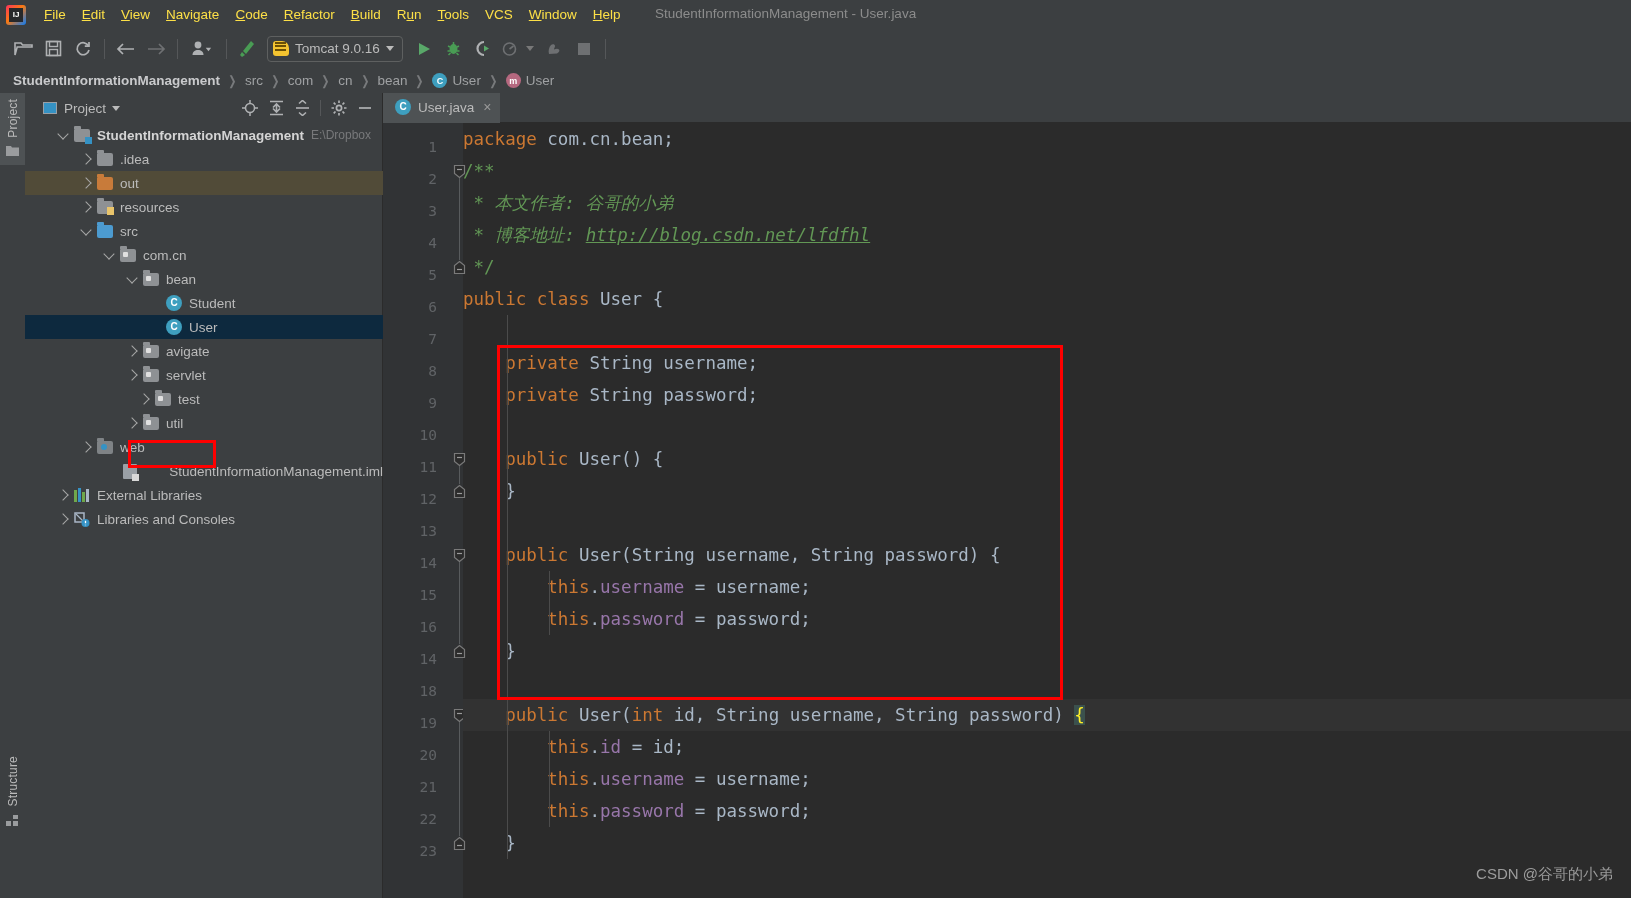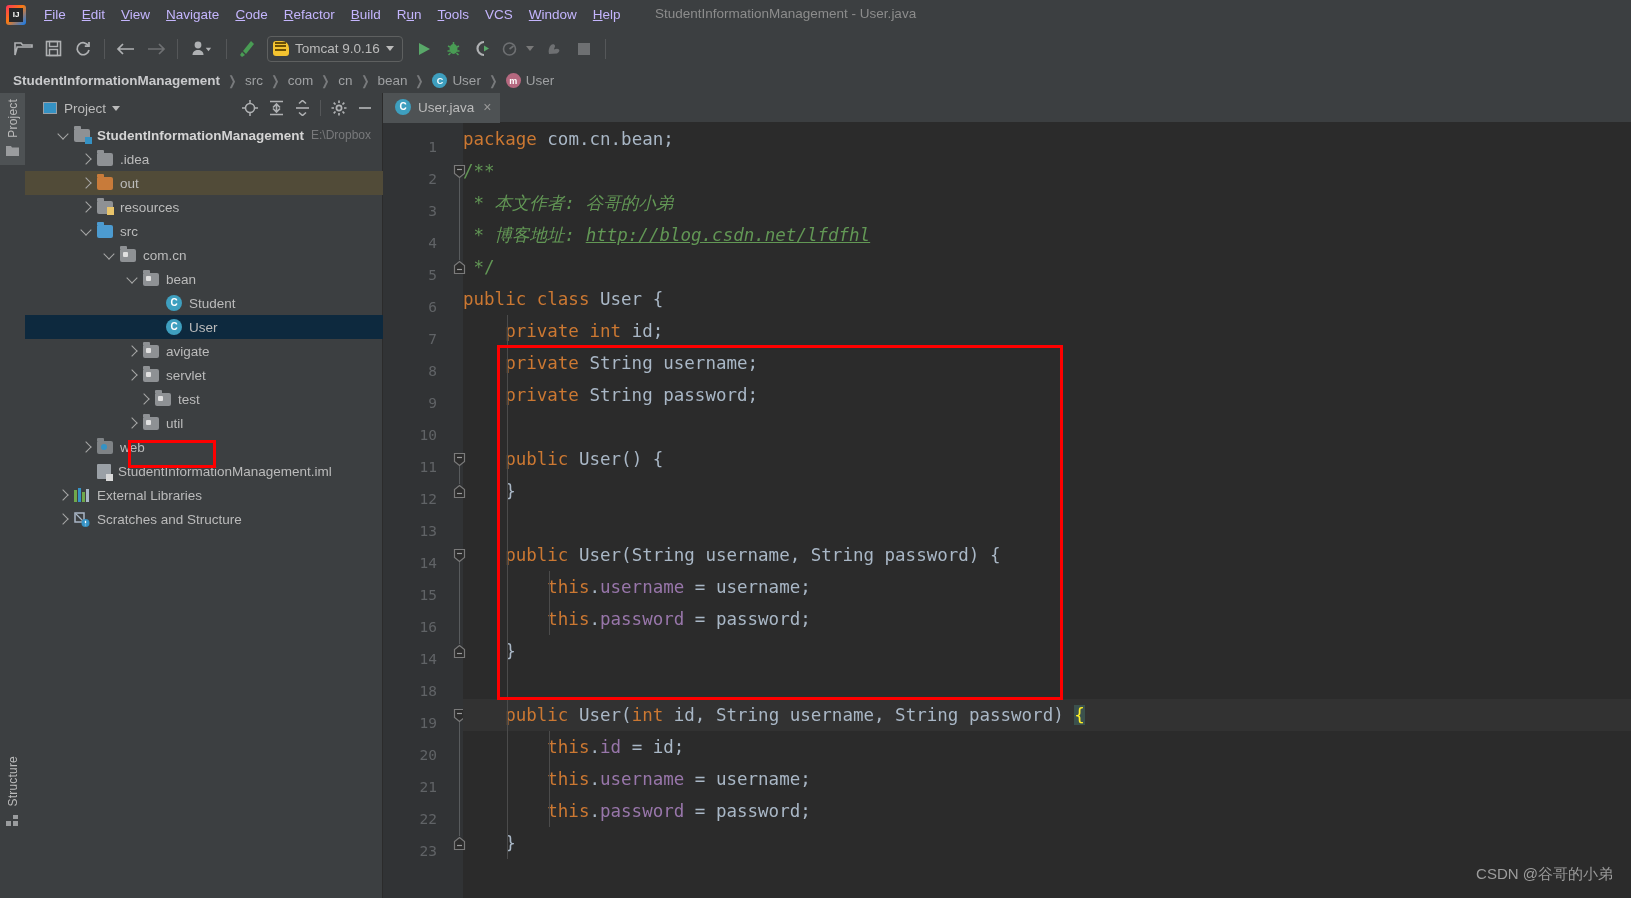--- a/index.html
+++ b/index.html
@@ -22,21 +22,21 @@
     border-radius: 3px; position: relative; overflow: hidden;
     background: linear-gradient(135deg,#fe315d 0%,#f97a12 45%,#087cfa 100%);
     flex: none;
   }
   .ij-logo::after {
     content: "IJ"; position: absolute; left: 3px; top: 3px;
     width: 14px; height: 14px; background: #27282b; color: #fff;
     font-size: 8px; font-weight: bold; line-height: 14px; text-align: center;
   }
   .menu-item {
-    font-size: 13.5px; color: #c4b5fd; padding: 3px 8px; white-space: nowrap;
+    font-size: 13.5px; color: #fde047; padding: 3px 8px; white-space: nowrap;
   }
   .menu-item u { text-decoration: underline; }
   .win-title {
     position: absolute; left: 655px; top: 6px;
     font-size: 13.5px; color: #8C8C8C; white-space: nowrap;
   }
 
   
   .toolbar {
     position: absolute; top: 29px; left: 0; width: 1631px; height: 39px;
@@ -482,21 +482,21 @@
         <div class="trow" style="top: 288px; position: absolute; left: 0px; width: 358px; padding-left: 103px;">
           <span class="arrow right"></span>
           <span class="folder pkg"></span>
           <span class="tlabel">util</span>
         </div>
         <div class="trow" style="top: 312px; position: absolute; left: 0px; width: 358px; padding-left: 57px;">
           <span class="arrow right"></span>
           <span class="folder webf"></span>
           <span class="tlabel">web</span>
         </div>
-        <div class="trow" style="top: 336px; position: absolute; left: 0px; width: 358px; padding-left: 57px;">
+        <div class="trow" style="top: 336px; position: absolute; left: 0px; width: 358px; padding-left: 57px; justify-content: space-between;">
           <span class="arrow none" style="width:8px;margin-right:7px"></span>
           <span class="imlicon"></span>
           <span class="tlabel">StudentInformationManagement.iml</span>
         </div>
         <div class="trow" style="top: 360px; position: absolute; left: 0px; width: 358px; padding-left: 34px;">
           <span class="arrow right"></span>
           <span class="libicon"><svg width="16" height="14" viewBox="0 0 16 14">
               <rect x="0" y="2" width="3" height="12" fill="#6FA84B"></rect>
               <rect x="4" y="0" width="3" height="14" fill="#3592C4"></rect>
               <rect x="8" y="4" width="3" height="10" fill="#6FA84B"></rect>
@@ -505,21 +505,21 @@
           <span class="tlabel">External Libraries</span>
         </div>
         <div class="trow" style="top: 384px; position: absolute; left: 0px; width: 358px; padding-left: 34px;">
           <span class="arrow right"></span>
           <span class="scricon"><svg width="16" height="15" viewBox="0 0 16 15">
               <path d="M1 1h9v9H1z" fill="none" stroke="#A9B7C6" stroke-width="1.5"></path>
               <path d="M2 2l7 7" stroke="#A9B7C6" stroke-width="1.3"></path>
               <circle cx="11.5" cy="11" r="4" fill="#3592C4"></circle>
               <path d="M11.5 8.8v2.4M11.5 12.7v.6" stroke="#fff" stroke-width="1.3"></path>
             </svg></span>
-          <span class="tlabel">Scratches and Structure</span>
+          <span class="tlabel">Libraries and Consoles</span>
         </div>
       </div>
     <div class="redbox" style="left:103px; top:347px; width:88px; height:28px;"></div>
   </div>
 
   <div class="editorwrap">
     <div class="tabstrip">
       <div class="etab">
         <span class="cicon" style="margin-right:0">C</span>
         <span class="name">User.java</span>
@@ -607,21 +607,20 @@
           <div class="vline" style="top: 599px; height: 114px;"></div>
         </div>
       <div class="code" id="code-root">
           <div class="linehl" style="top: 576px;"></div>
           <div class="cline" style="top: 0px;"><span class="k">package</span> <span class="id">com</span><span class="pm">.</span><span class="id">cn</span><span class="pm">.</span><span class="id">bean</span><span class="pm">;</span></div>
           <div class="cline" style="top: 32px;"><span class="cmt">/**</span></div>
           <div class="cline" style="top: 64px;"><span class="cmt"> * </span><span class="cm">本文作者: 谷哥的小弟</span></div>
           <div class="cline" style="top: 96px;"><span class="cmt"> * </span><span class="cm">博客地址: </span><span class="lnk">http://blog.csdn.net/lfdfhl</span></div>
           <div class="cline" style="top: 128px;"><span class="cmt"> */</span></div>
           <div class="cline" style="top: 160px;"><span class="k">public</span> <span class="k">class</span> <span class="cn">User</span> <span class="pm">{</span></div>
-          <div class="cline" style="top: 192px;">    <span class="k">private</span> <span class="k">int</span> <span class="id">id</span><span class="pm">;</span></div>
           <div class="cline" style="top: 224px;">    <span class="k">private</span> <span class="ty">String</span> <span class="id">username</span><span class="pm">;</span></div>
           <div class="cline" style="top: 256px;">    <span class="k">private</span> <span class="ty">String</span> <span class="id">password</span><span class="pm">;</span></div>
           <div class="cline" style="top: 288px;"></div>
           <div class="cline" style="top: 320px;">    <span class="k">public</span> <span class="cn">User</span><span class="pm">(</span><span class="pm">)</span> <span class="pm">{</span></div>
           <div class="cline" style="top: 352px;">    <span class="pm">}</span></div>
           <div class="cline" style="top: 384px;"></div>
           <div class="cline" style="top: 416px;">    <span class="k">public</span> <span class="cn">User</span><span class="pm">(</span><span class="ty">String</span> <span class="id">username</span><span class="pm">,</span> <span class="ty">String</span> <span class="id">password</span><span class="pm">)</span> <span class="pm">{</span></div>
           <div class="cline" style="top: 448px;">        <span class="k">this</span><span class="pm">.</span><span class="fl">username</span> <span class="pm">=</span> <span class="id">username</span><span class="pm">;</span></div>
           <div class="cline" style="top: 480px;">        <span class="k">this</span><span class="pm">.</span><span class="fl">password</span> <span class="pm">=</span> <span class="id">password</span><span class="pm">;</span></div>
           <div class="cline" style="top: 512px;">    <span class="pm">}</span></div>

